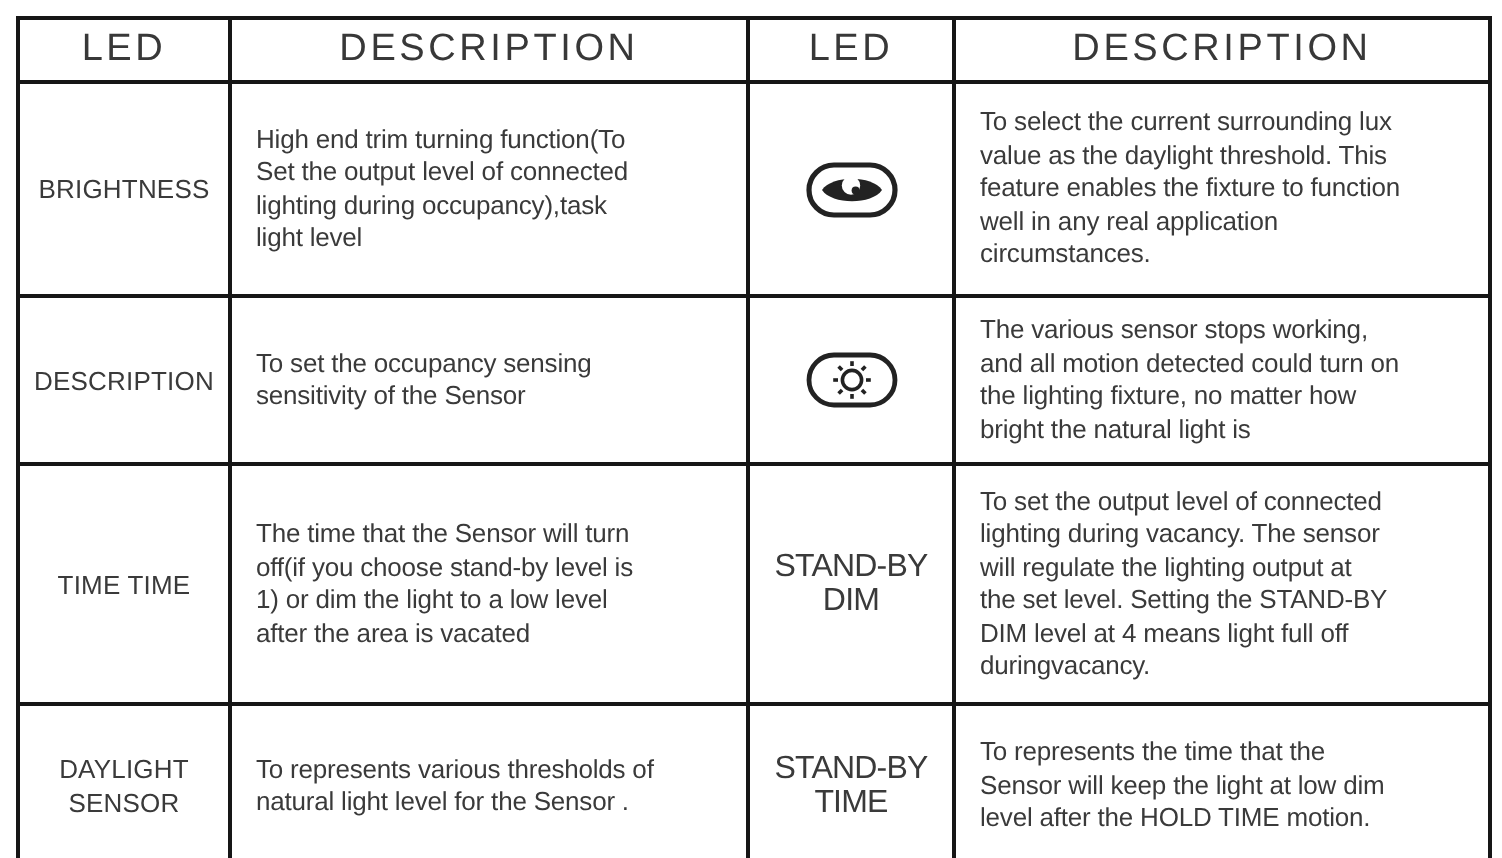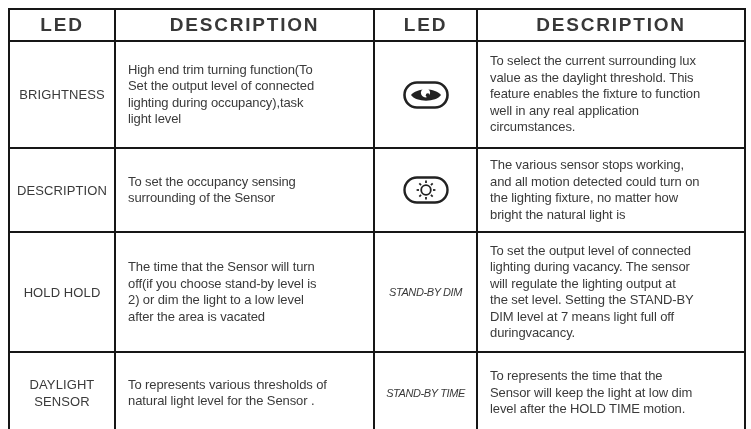--- a/index.html
+++ b/index.html
@@ -32,41 +32,40 @@
     overflow: hidden;
   }
   tr.header-row { height: 32px; }
   tr.row-1 { height: 107px; }
   tr.row-2 { height: 84px; }
   tr.row-3 { height: 120px; }
   tr.row-4 { height: 82px; }
 
   th.header-cell {
     font-size: 19px;
-    font-weight: bold;
+    font-weight: normal;
     letter-spacing: 1.8px;
     text-align: center;
     vertical-align: middle;
     color: #383838;
     padding: 0;
   }
   td.led-cell {
     font-size: 13px;
     text-align: center;
     vertical-align: middle;
     white-space: pre-line;
     line-height: 17px;
     letter-spacing: 0.1px;
     color: #3a3a3a;
     padding: 0 2px;
   }
   td.led-cell.condensed {
-    font-size: 11px;
+    font-size: 16px;
     letter-spacing: -0.4px;
-    font-style: italic;
   }
   td.desc-cell {
     font-size: 13px;
     line-height: 16.5px;
     letter-spacing: -0.1px;
     text-align: left;
     vertical-align: middle;
     white-space: pre-line;
     color: #3a3a3a;
     padding: 3px 4px 3px 12px;
@@ -114,52 +113,52 @@
         </td>
         <td class="desc-cell">To select the current surrounding lux
 value as the daylight threshold. This
 feature enables the fixture to function
 well in any real application
 circumstances.</td>
       </tr>
       <tr class="row-2">
         <td class="led-cell">DESCRIPTION</td>
         <td class="desc-cell">To set the occupancy sensing
-surrounding of the Sensor</td>
+sensitivity of the Sensor</td>
         <td class="icon-cell">
           <svg class="sensor-icon" width="46" height="28" viewBox="0 0 46 28">
             <rect x="1.5" y="1.5" width="43" height="25" rx="12.5" fill="none" stroke="#222222" stroke-width="2.4"></rect>
             <circle cx="23" cy="14" r="4.8" fill="none" stroke="#222222" stroke-width="1.8"></circle>
             <line x1="30" y1="14" x2="32.4" y2="14" stroke="#222222" stroke-width="1.8"></line>
             <line x1="27.95" y1="18.95" x2="29.7" y2="20.7" stroke="#222222" stroke-width="1.8"></line>
             <line x1="23" y1="21" x2="23" y2="23.4" stroke="#222222" stroke-width="1.8"></line>
             <line x1="18.05" y1="18.95" x2="16.3" y2="20.7" stroke="#222222" stroke-width="1.8"></line>
             <line x1="16" y1="14" x2="13.6" y2="14" stroke="#222222" stroke-width="1.8"></line>
             <line x1="18.05" y1="9.05" x2="16.3" y2="7.3" stroke="#222222" stroke-width="1.8"></line>
             <line x1="23" y1="7" x2="23" y2="4.6" stroke="#222222" stroke-width="1.8"></line>
             <line x1="27.95" y1="9.05" x2="29.7" y2="7.3" stroke="#222222" stroke-width="1.8"></line>
           </svg>
         </td>
         <td class="desc-cell">The various sensor stops working,
 and all motion detected could turn on
 the lighting fixture, no matter how
 bright the natural light is</td>
       </tr>
       <tr class="row-3">
-        <td class="led-cell">HOLD HOLD</td>
+        <td class="led-cell">TIME TIME</td>
         <td class="desc-cell">The time that the Sensor will turn
 off(if you choose stand-by level is
-2) or dim the light to a low level
+1) or dim the light to a low level
 after the area is vacated</td>
         <td class="led-cell condensed">STAND-BY DIM</td>
         <td class="desc-cell">To set the output level of connected
 lighting during vacancy. The sensor
 will regulate the lighting output at
 the set level. Setting the STAND-BY
-DIM level at 7 means light full off
+DIM level at 4 means light full off
 duringvacancy.</td>
       </tr>
       <tr class="row-4">
         <td class="led-cell">DAYLIGHT
 SENSOR</td>
         <td class="desc-cell">To represents various thresholds of
 natural light level for the Sensor .</td>
         <td class="led-cell condensed">STAND-BY TIME</td>
         <td class="desc-cell">To represents the time that the
 Sensor will keep the light at low dim

